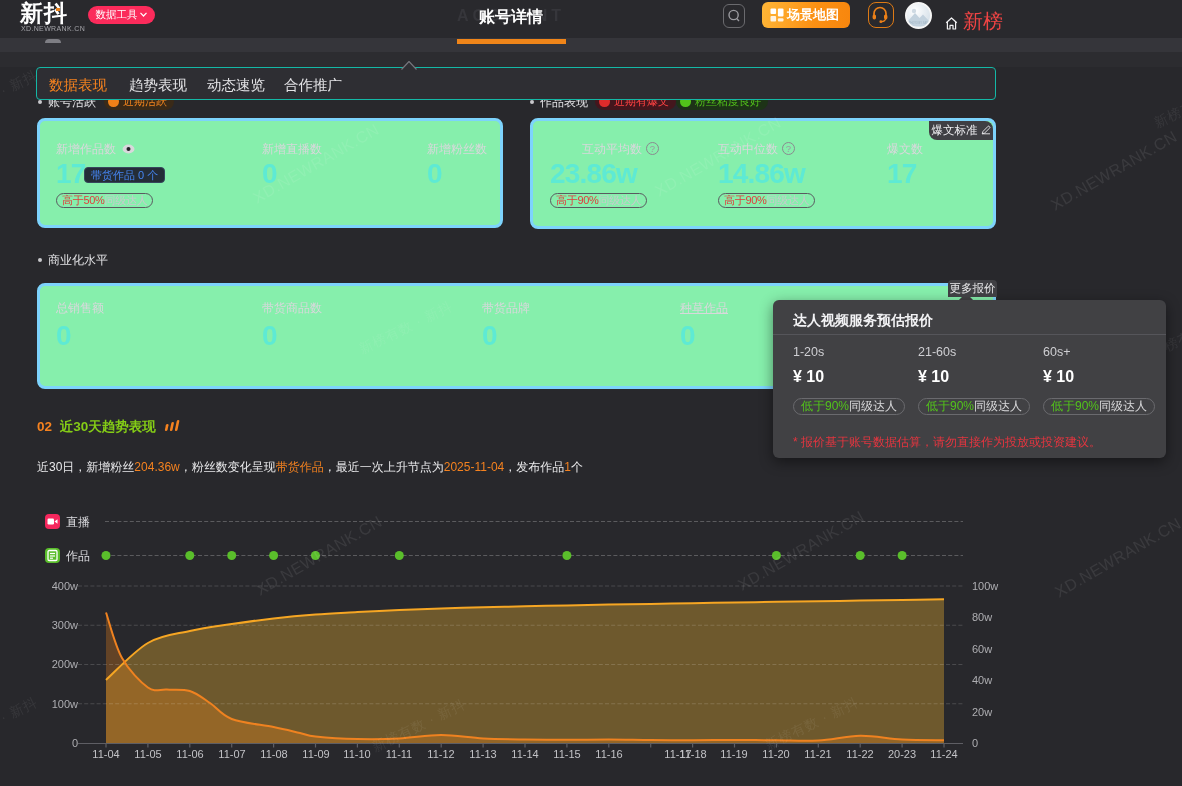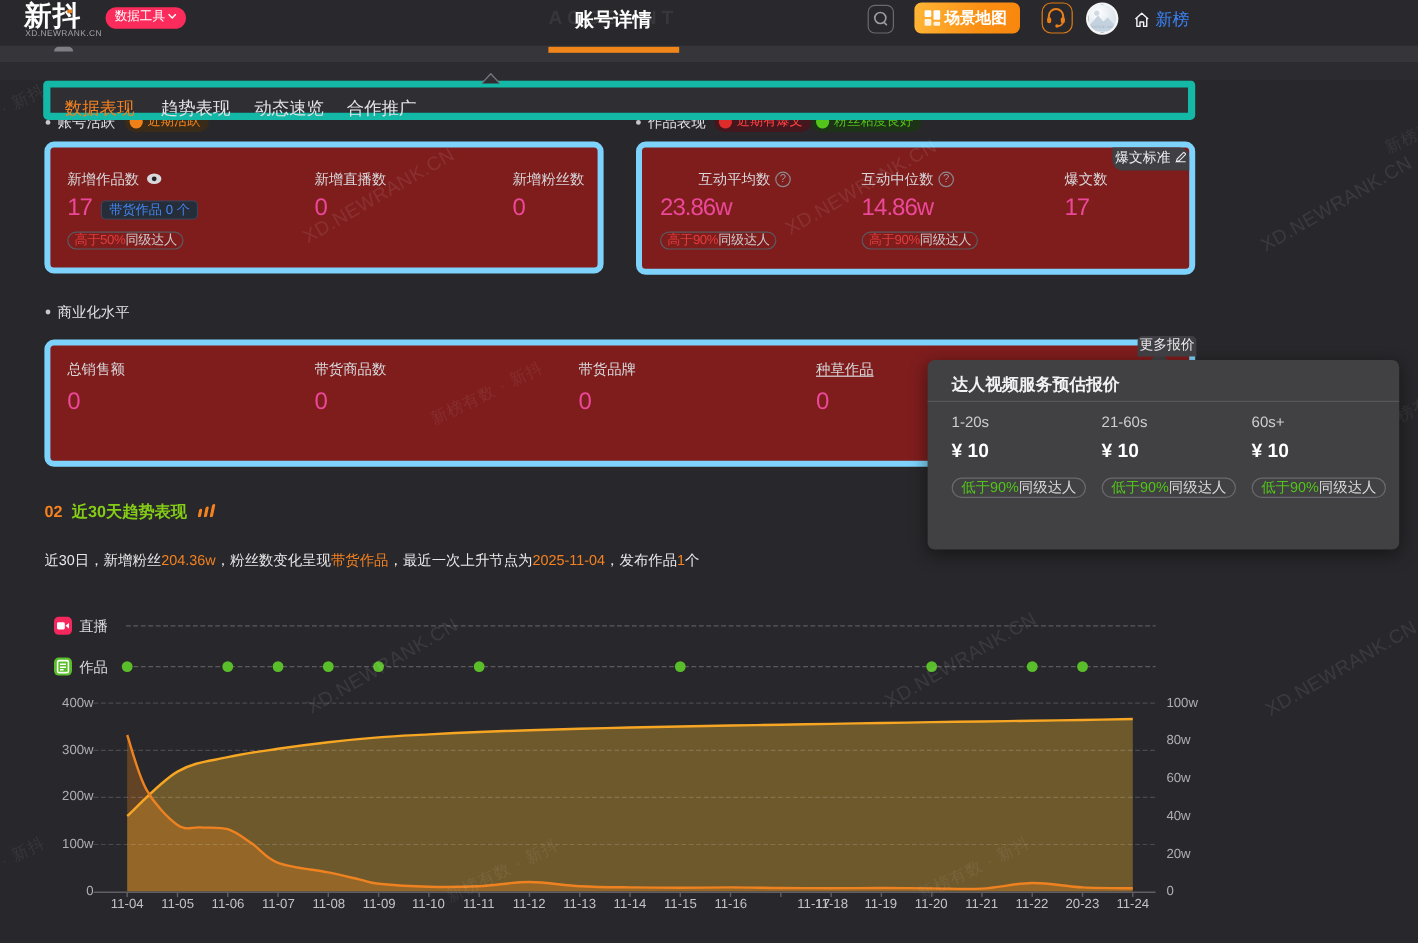--- a/index.html
+++ b/index.html
@@ -13,31 +13,31 @@
 .logosub { position:absolute; left:21px; top:24.5px; font-size:7px; color:#a4a4a9; letter-spacing:0.35px; z-index:31; }
 .toolpill { position:absolute; left:88px; top:6px; width:67px; height:17.5px; background:#fb2b5b; border-radius:9px; color:#fff; font-size:10.5px; text-align:center; line-height:17.5px; z-index:31; }
 .ghost { position:absolute; left:451px; top:7px; width:120px; text-align:center; font-size:16px; font-weight:700; color:#36363b; letter-spacing:4px; z-index:31; }
 .title { position:absolute; left:455px; top:7px; width:112px; text-align:center; font-size:16px; font-weight:700; color:#fff; z-index:32; }
 .navbar-orange { position:absolute; left:457px; top:39px; width:109px; height:5px; background:#f08519; z-index:32; }
 .avasliver { position:absolute; left:45px; top:39px; width:16px; height:4px; border-radius:8px 8px 0 0; background:#7e7e84; z-index:31; }
 .searchbtn { position:absolute; left:723px; top:4px; width:22px; height:24px; border:1px solid #6a6a6e; border-radius:6px; z-index:31; }
 .scenebtn { position:absolute; left:762px; top:2px; width:88px; height:26px; border-radius:6px; background:linear-gradient(100deg,#ffb637 0%,#fb9013 60%,#f8860d 100%); z-index:31; color:#fff; font-weight:700; font-size:13px; line-height:26px; text-align:left; padding-left:25px; }
 .headsetbtn { position:absolute; left:868px; top:2px; width:26px; height:26px; border:1.6px solid #dd7a15; border-radius:8px; z-index:31; }
 .avatar { position:absolute; left:905px; top:2px; width:27px; height:27px; border-radius:50%; background:radial-gradient(circle at 35% 30%, #ffffff 0%, #e7edf2 45%, #ccd9e4 100%); border:2px solid #f5f5f5; z-index:31; overflow:hidden; }
-.homelbl { position:absolute; left:944px; top:8px; font-size:14px; color:#3b82f6; z-index:31; }
-.tabbar { position:absolute; left:36px; top:67px; width:960px; height:33px; background:#2e2e33; border:6px solid #14b8a6; border-radius:4px; z-index:10; }
+.homelbl { position:absolute; left:944px; top:8px; font-size:20px; color:#ef4444; z-index:31; }
+.tabbar { position:absolute; left:36px; top:67px; width:960px; height:33px; background:#2e2e33; border:1px solid #14b8a6; border-radius:4px; z-index:10; }
 .tab { position:absolute; top:8px; font-size:14.5px; color:#e4e4e7; }
 .tab.active { color:#f5821f; }
 .sechdr { position:absolute; font-size:12px; color:#e2e2e5; z-index:2; }
 .bullet { display:inline-block; width:4px; height:4px; border-radius:50%; background:#c8c8cc; vertical-align:2px; margin-right:6px; }
 .tagpill { position:absolute; height:17px; border-radius:9px; font-size:11px; line-height:17px; padding:0 7px 0 19px; z-index:2; }
 .tagdot { position:absolute; left:4px; top:3.2px; width:10.5px; height:10.5px; border-radius:50%; }
-.card { position:absolute; background:#7f1d1d; border:5px solid #7dd3fc; border-radius:8px; z-index:3;padding-left:16px; }
+.card { position:absolute; background:#86efac; border:3px solid #7dd3fc; border-radius:8px; z-index:3;padding-left:16px; }
 .collbl { position:absolute; font-size:12px; color:#d8d8db; z-index:4; }
-.colval { position:absolute; font-size:20px; font-weight:400; color:#ec4899; letter-spacing:-0.8px; z-index:4; line-height:21px; }
+.colval { position:absolute; font-size:28px; font-weight:700; color:#5eead4; letter-spacing:-0.8px; z-index:4; line-height:21px; }
 .rankpill { position:absolute; height:15px; border:1px solid #5a5a60; border-radius:8.5px; font-size:11px; line-height:13.5px; padding:0 5px; color:#c9c9cd; letter-spacing:-0.3px; z-index:4; white-space:nowrap; }
 .popup .rankpill { height:17px; font-size:12px; line-height:15.5px; padding:0 7px; border-radius:9.5px; letter-spacing:0; }
 .red { color:#e23c3c; }
 .green2 { color:#52c41a; }
 .orange { color:#f5821f; }
 .qmark { display:inline-block; width:13px; height:13px; border:1px solid #8a8a8f; border-radius:50%; font-size:9.5px; line-height:12px; text-align:center; color:#9a9a9f; vertical-align:1px; margin-left:4px; }
 .bluepill { position:absolute; left:84px; top:167px; height:15.5px; background:#242d38; border:1px solid #36465c; border-radius:4px; font-size:11px; line-height:14.5px; color:#4585f2; padding:0 6px; z-index:4; }
 .baotag { position:absolute; right:0; top:0; width:64px; height:19px; background:#3f3f44; border-radius:0 8px 0 8px; font-size:11.5px; line-height:19px; color:#ededf0; text-align:center; z-index:4; }
 .morebtn { position:absolute; left:948px; top:280px; width:49px; height:17px; background:#3f3f43; border-radius:4px 4px 0 0; font-size:11.5px; color:#e8e8ea; line-height:17px; text-align:center; z-index:21; }
 .popup { position:absolute; left:773px; top:300px; width:393px; height:158px; background:#414144; border-radius:6px; box-shadow:0 4px 14px rgba(0,0,0,0.45); z-index:20; }
@@ -117,20 +117,21 @@
   <div style="position:absolute; left:0; top:34px; width:393px; height:1px; background:#55555a;"></div>
   <div style="position:absolute; left:20px; top:45px; font-size:12.5px; color:#cfcfd3;">1-20s</div>
   <div style="position:absolute; left:145px; top:45px; font-size:12.5px; color:#cfcfd3;">21-60s</div>
   <div style="position:absolute; left:270px; top:45px; font-size:12.5px; color:#cfcfd3;">60s+</div>
   <div style="position:absolute; left:20px; top:68px; font-size:16px; font-weight:700; color:#fff;">¥ 10</div>
   <div style="position:absolute; left:145px; top:68px; font-size:16px; font-weight:700; color:#fff;">¥ 10</div>
   <div style="position:absolute; left:270px; top:68px; font-size:16px; font-weight:700; color:#fff;">¥ 10</div>
   <div class="rankpill" style="left:20px; top:98px; border-color:#6a6a6e; color:#d8d8da;"><span class="green2">低于90%</span>同级达人</div>
   <div class="rankpill" style="left:145px; top:98px; border-color:#6a6a6e; color:#d8d8da;"><span class="green2">低于90%</span>同级达人</div>
   <div class="rankpill" style="left:270px; top:98px; border-color:#6a6a6e; color:#d8d8da;"><span class="green2">低于90%</span>同级达人</div>
+  <div style="position:absolute; left:20px; top:134px; font-size:12px; color:#e5353f;">* 报价基于账号数据估算，请勿直接作为投放或投资建议。</div>
 </div>
 
 <div style="position:absolute; left:37px; top:418px; z-index:4; font-size:13.5px; font-weight:700;">
   <span style="color:#f5821f;">02</span>
   <span style="color:#84cc16; margin-left:4px;">近30天趋势表现</span>
   <svg width="18" height="11" viewBox="0 0 18 11" style="margin-left:4px;">
       <g fill="#f5821f" transform="skewX(-12)">
         <rect x="3" y="4" width="2.6" height="7" rx="1.3"></rect>
         <rect x="8" y="2" width="2.6" height="9" rx="1.3"></rect>
         <rect x="13" y="0" width="2.6" height="11" rx="1.3"></rect>

